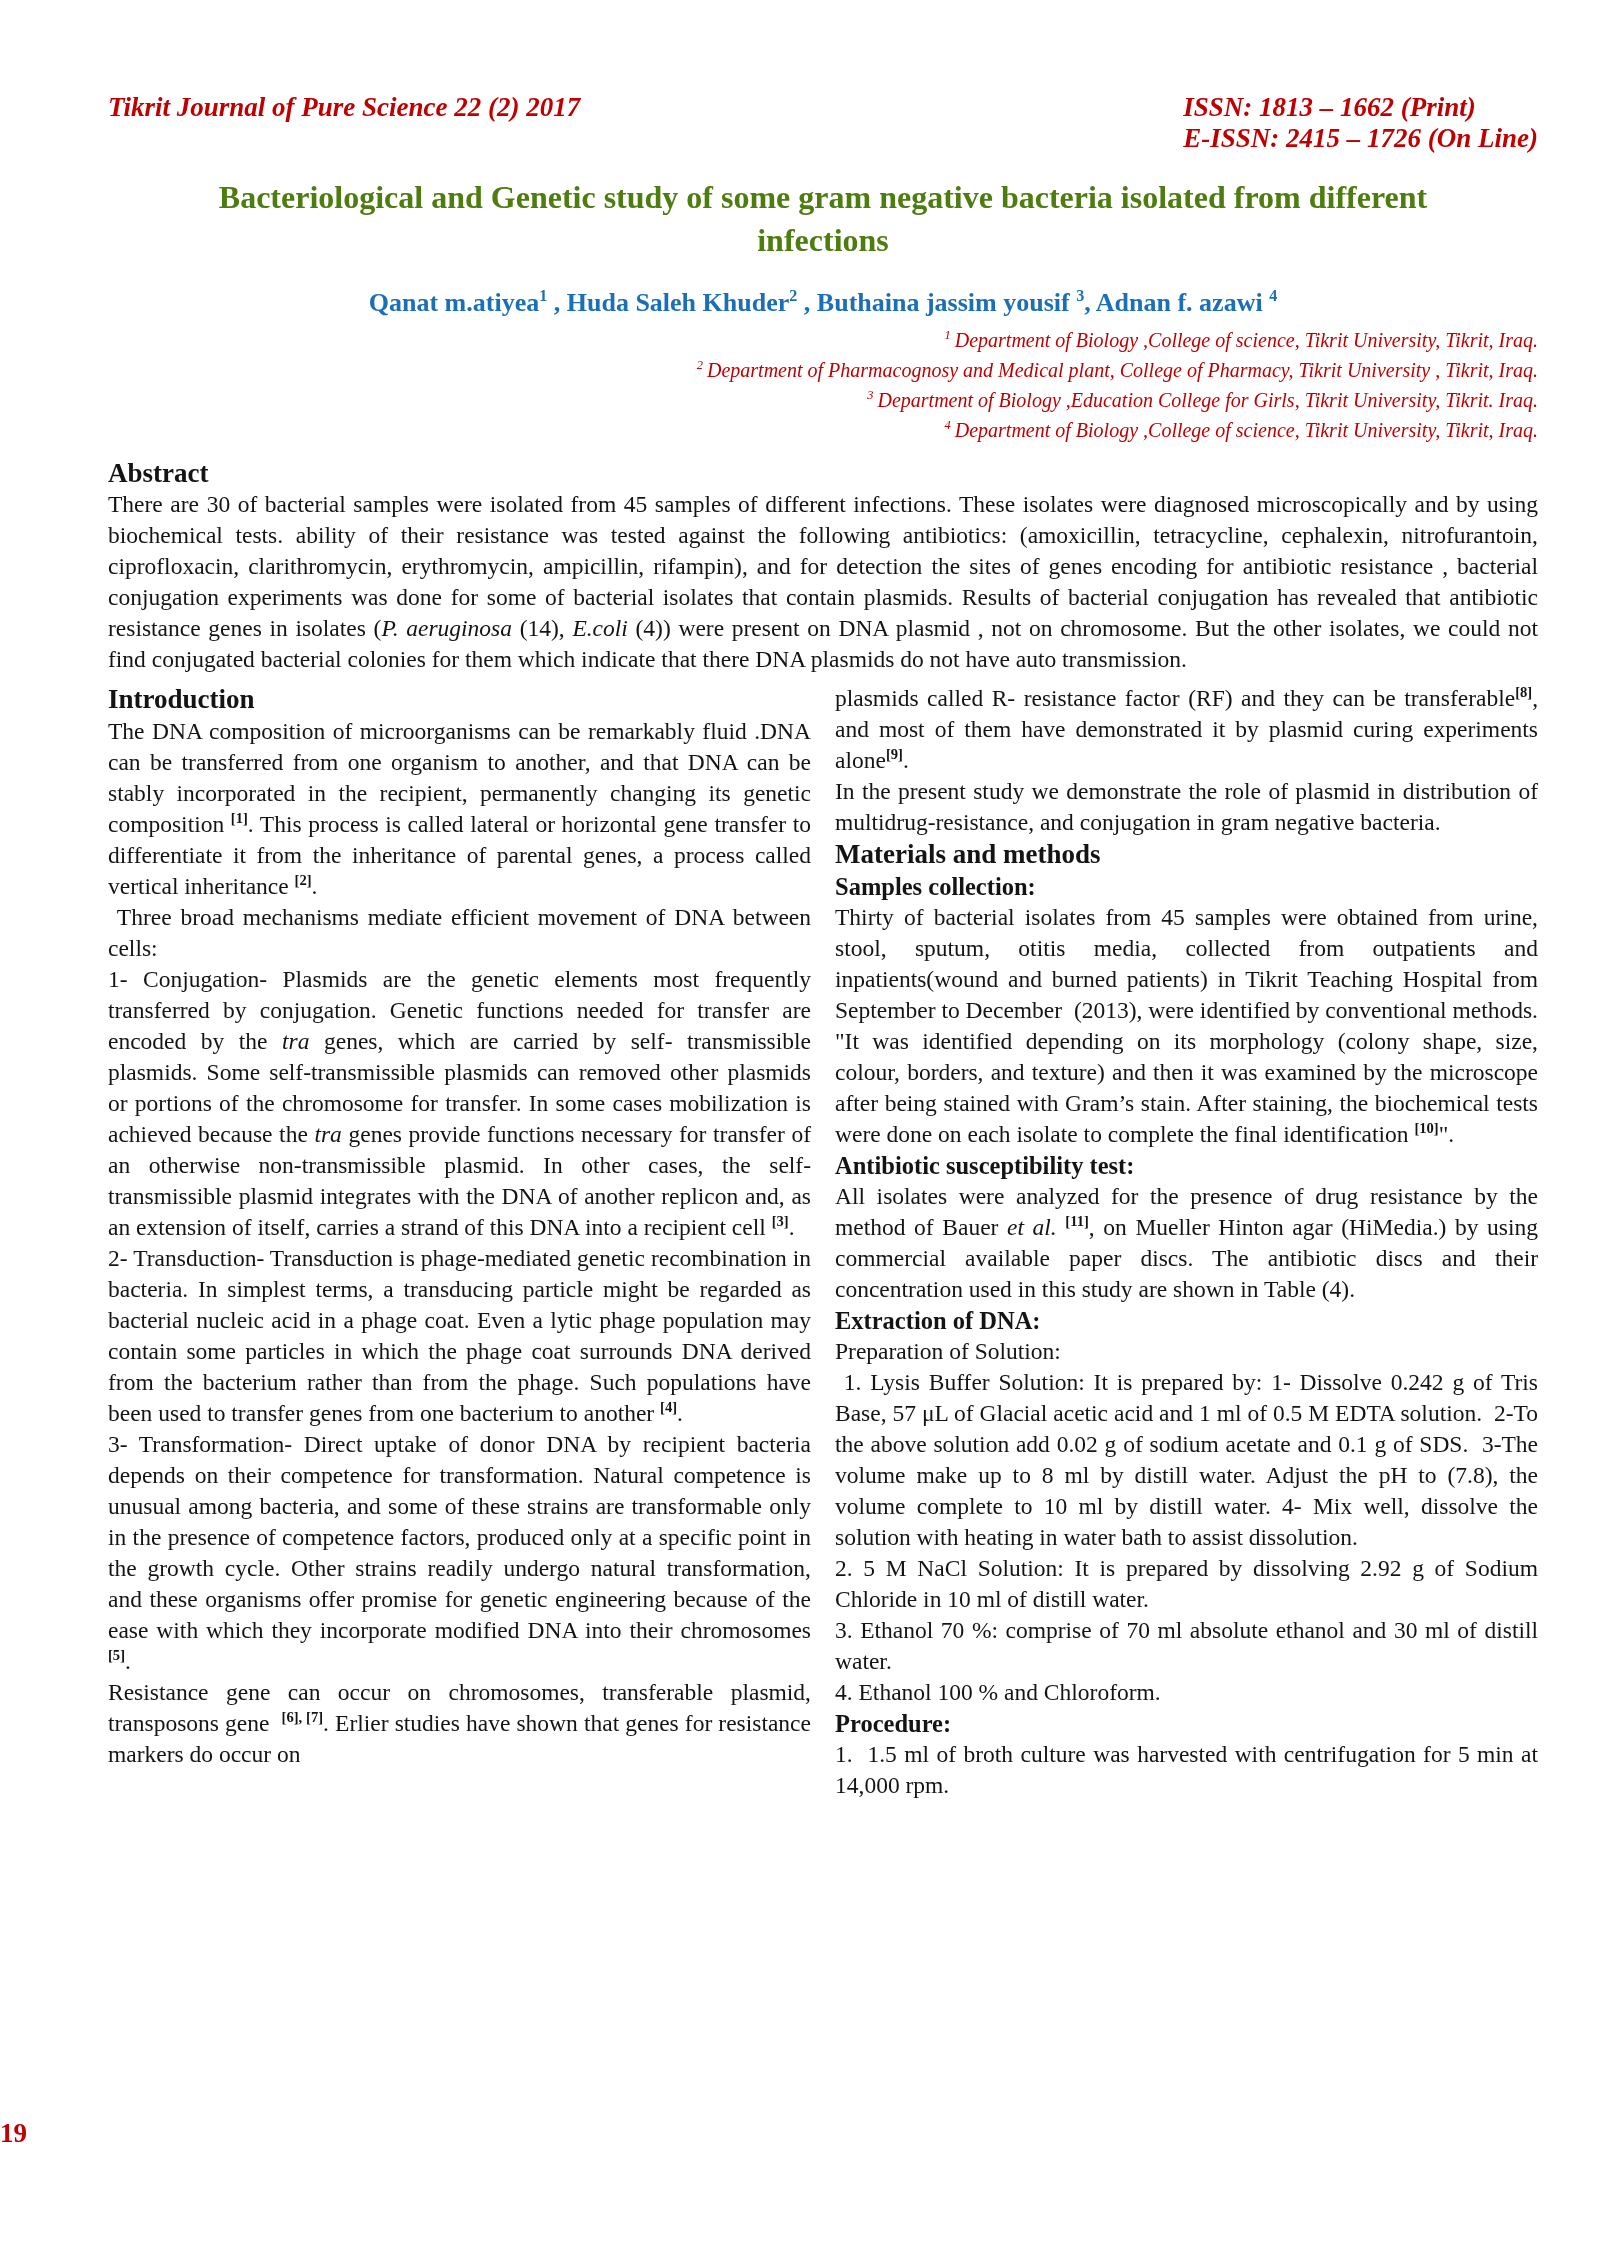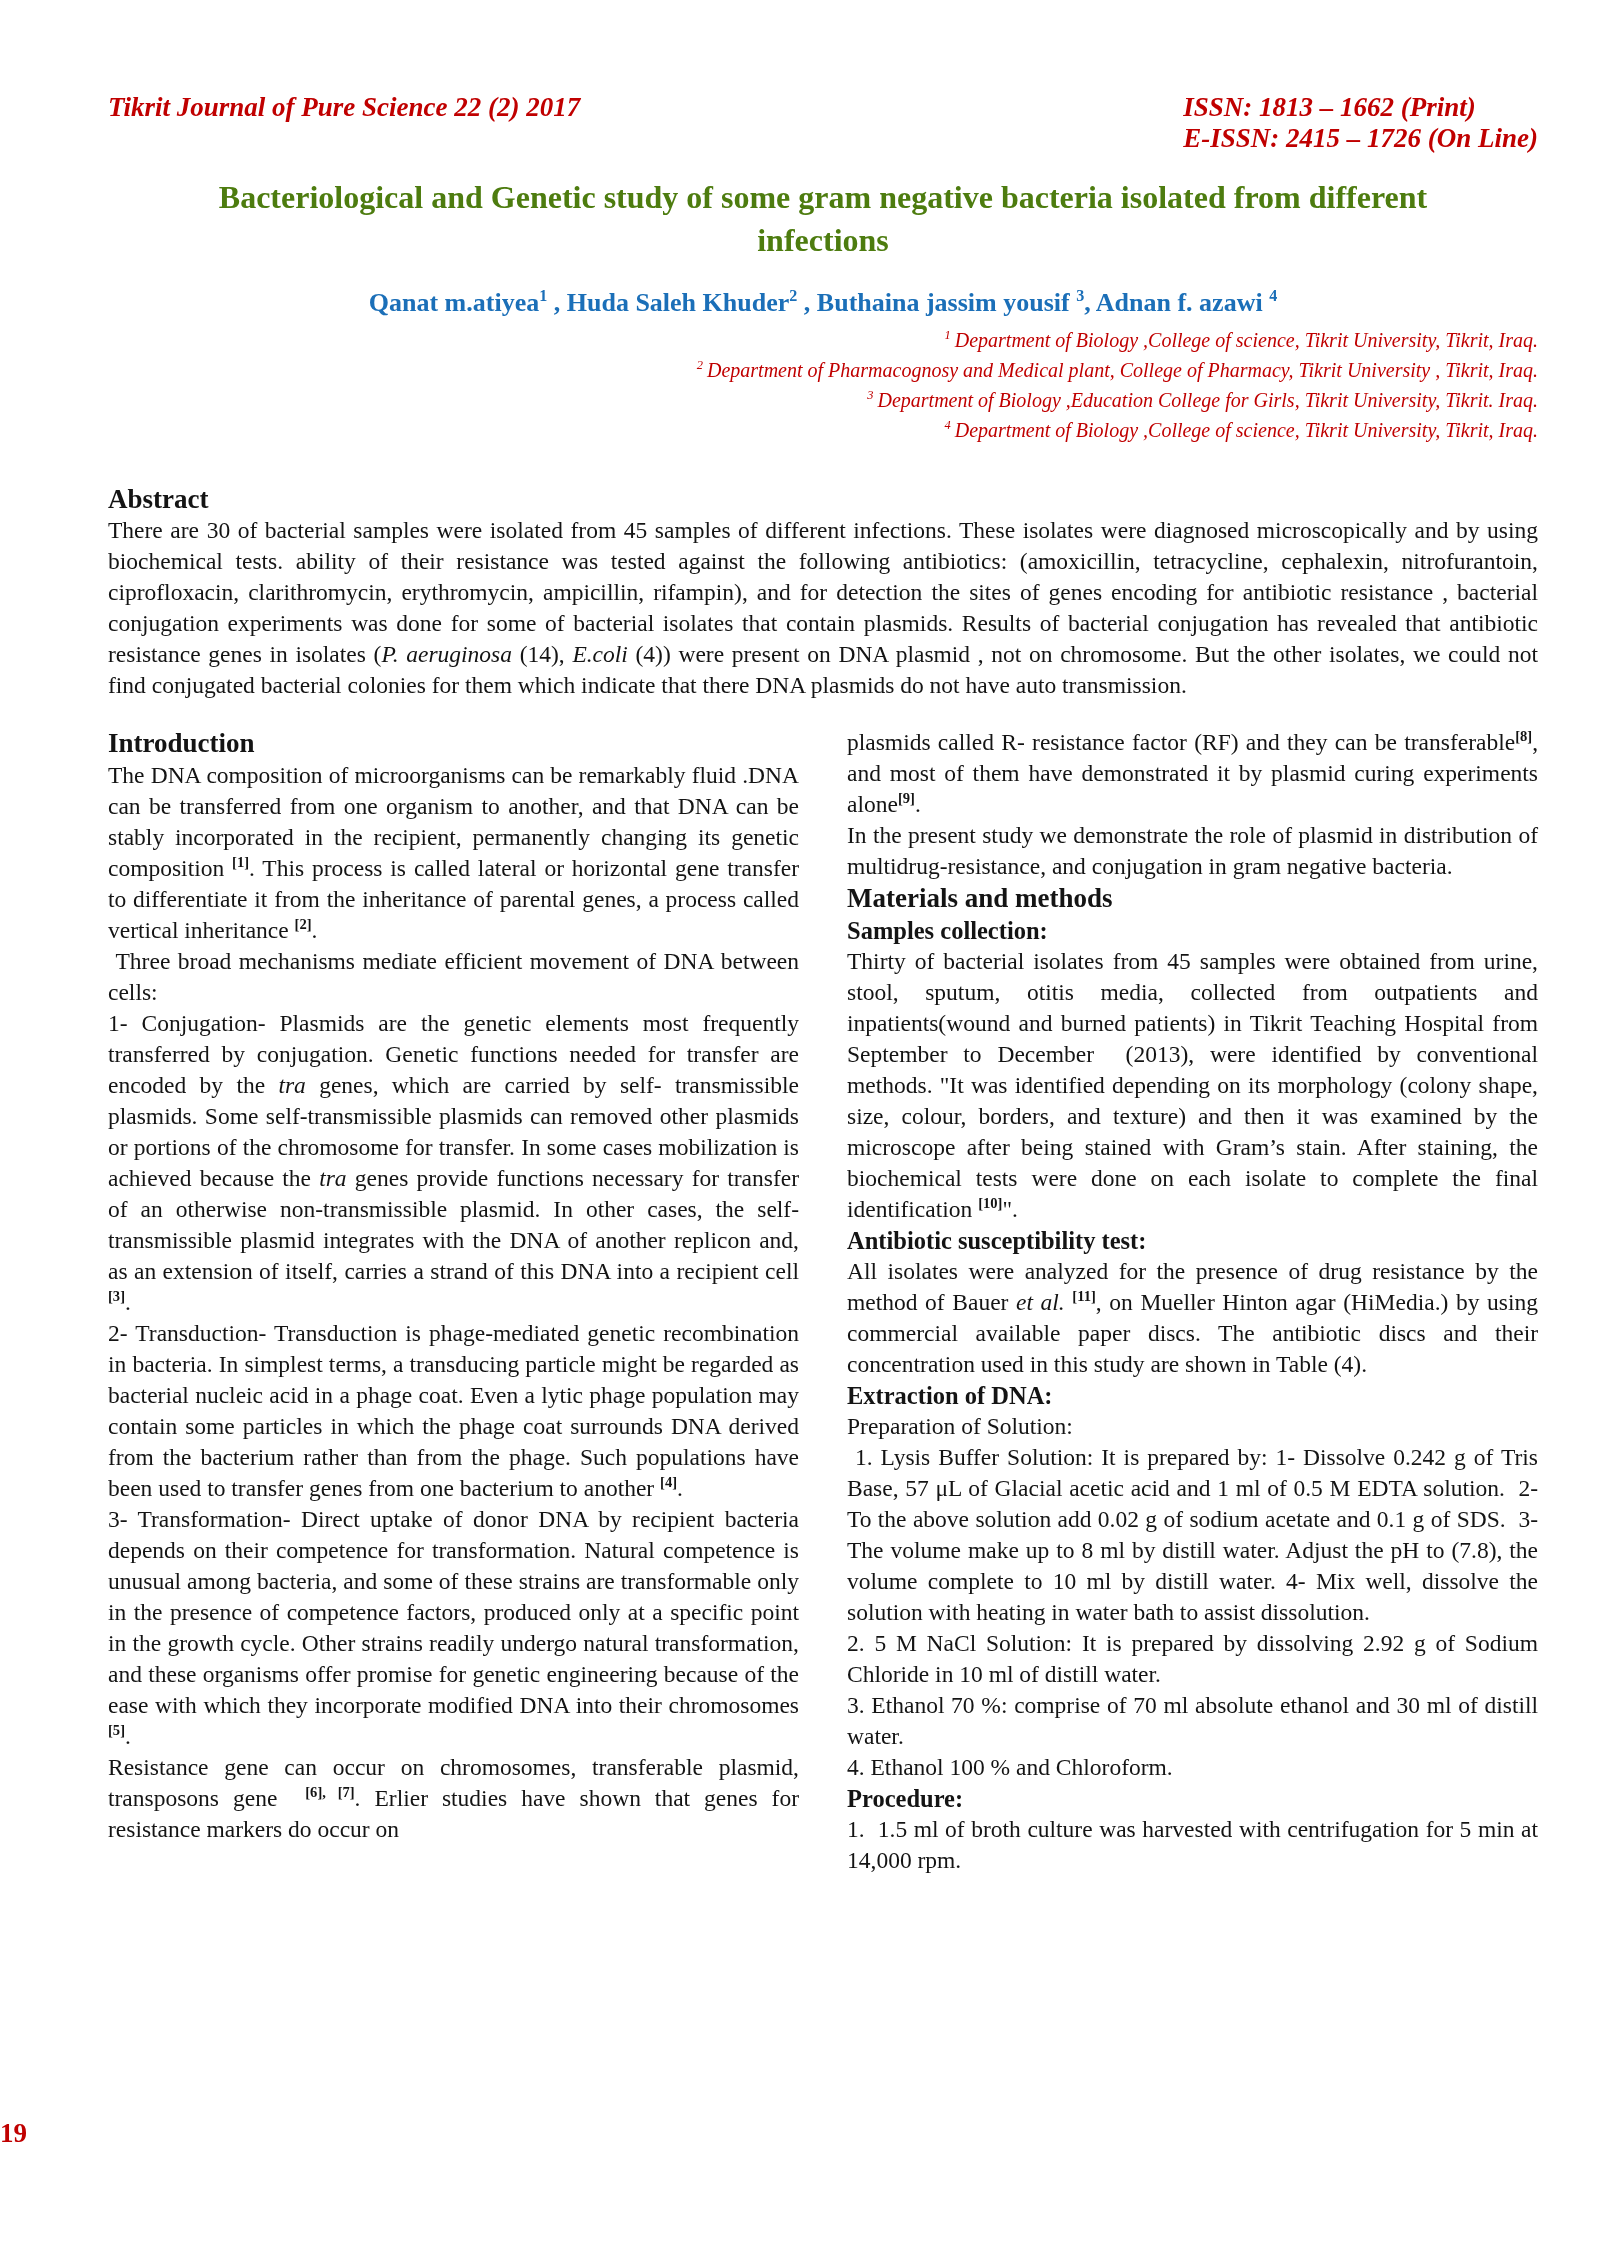--- a/index.html
+++ b/index.html
@@ -55,35 +55,35 @@
     margin-top: 6px;
     color: var(--red);
     font-style: italic;
     font-size: 20px;
     line-height: 30px;
     text-align: right;
   }
   .affiliation-item sup { font-size: 15px; margin-right: 4px; }
   
   .abstract-heading {
-    margin-top: 38px;
+    margin-top: 12px;
     font-weight: bold;
     font-size: 27px;
     line-height: 32px;
   }
   .abstract-paragraph {
     text-align: justify;
     font-size: 23.5px;
     line-height: 31px;
   }
   
   .columns {
     display: flex;
-    gap: 48px;
-    margin-top: 26px;
+    gap: 24px;
+    margin-top: 8px;
   }
   .col { flex: 1 1 0; min-width: 0; }
   .blk-h1 {
     font-weight: bold;
     font-size: 27px;
     line-height: 33px;
   }
   .blk-h2 {
     font-weight: bold;
     font-size: 24.5px;

